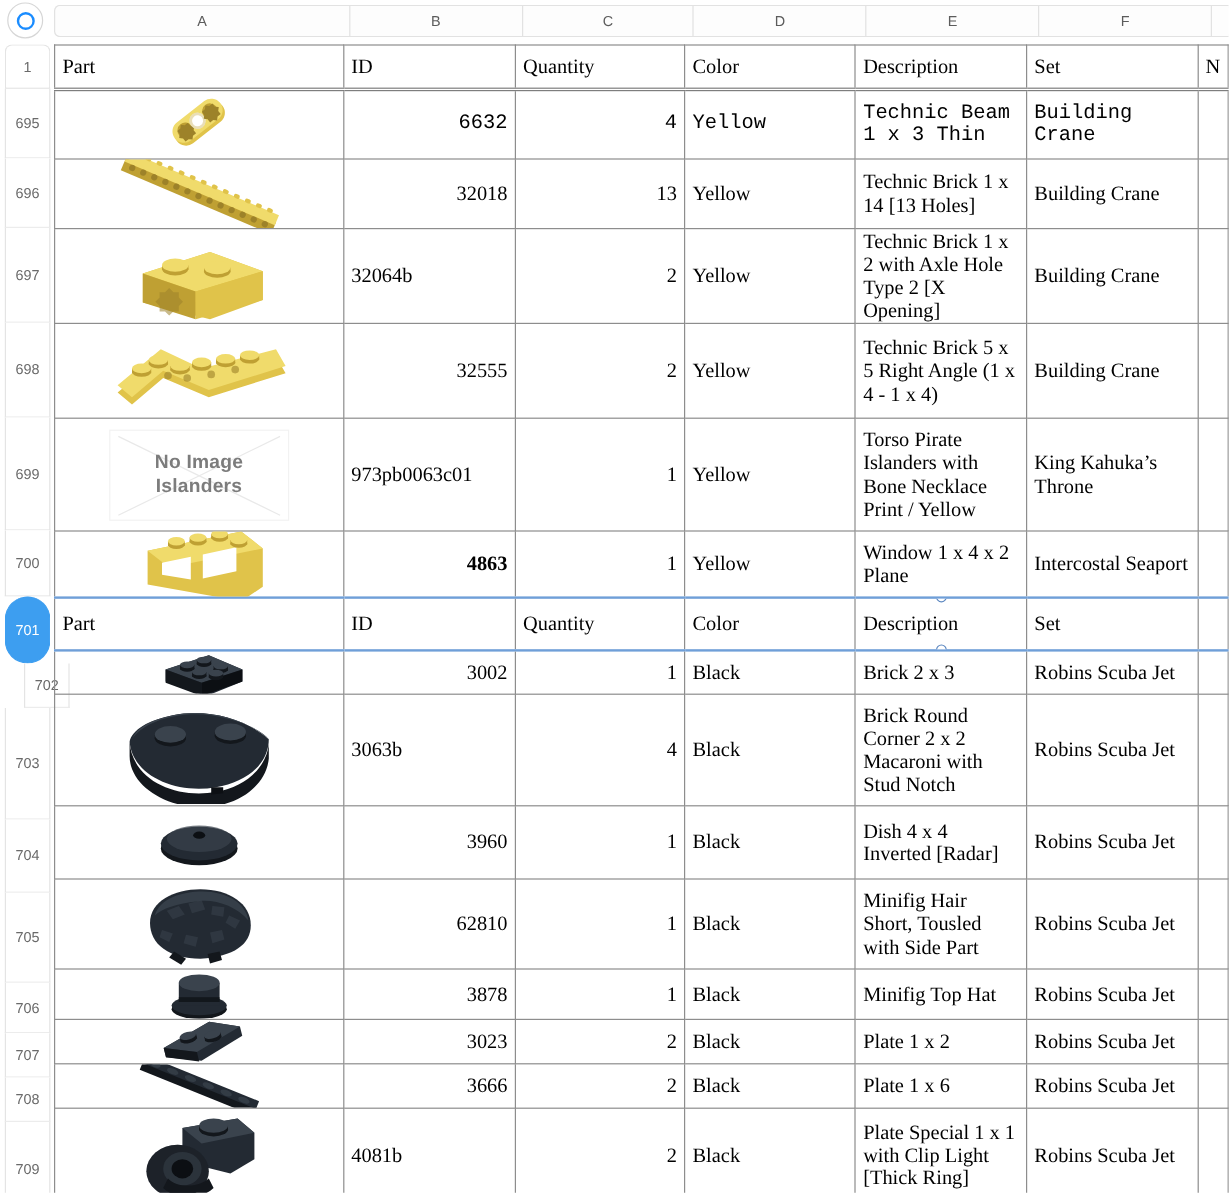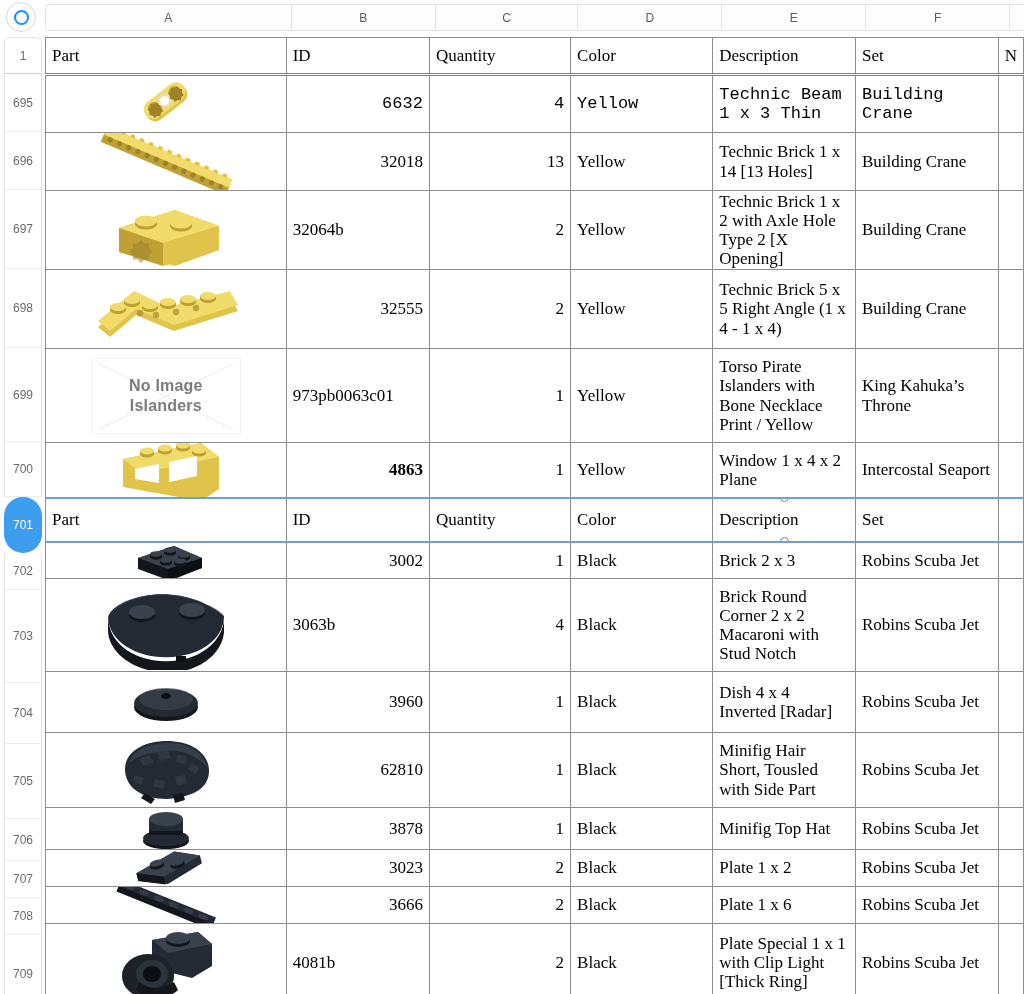--- a/index.html
+++ b/index.html
@@ -168,21 +168,21 @@
       </div>
       <div class="rowhead" style="height: 94px;">
         <span>699</span>
       </div>
       <div class="rowhead" style="height: 55px;">
         <span>700</span>
       </div>
       <div class="rowhead selected" style="height: 56px; border-radius: 19px;">
         <span>701</span>
       </div>
-      <div class="rowhead" style="height: 37px;">
+      <div class="rowhead" style="height: 37px; margin-left: 16px;">
         <span>702</span>
       </div>
       <div class="rowhead" style="height: 93px;">
         <span>703</span>
       </div>
       <div class="rowhead" style="height: 61px;">
         <span>704</span>
       </div>
       <div class="rowhead" style="height: 75px; justify-content: center;">
         <span>705</span>

